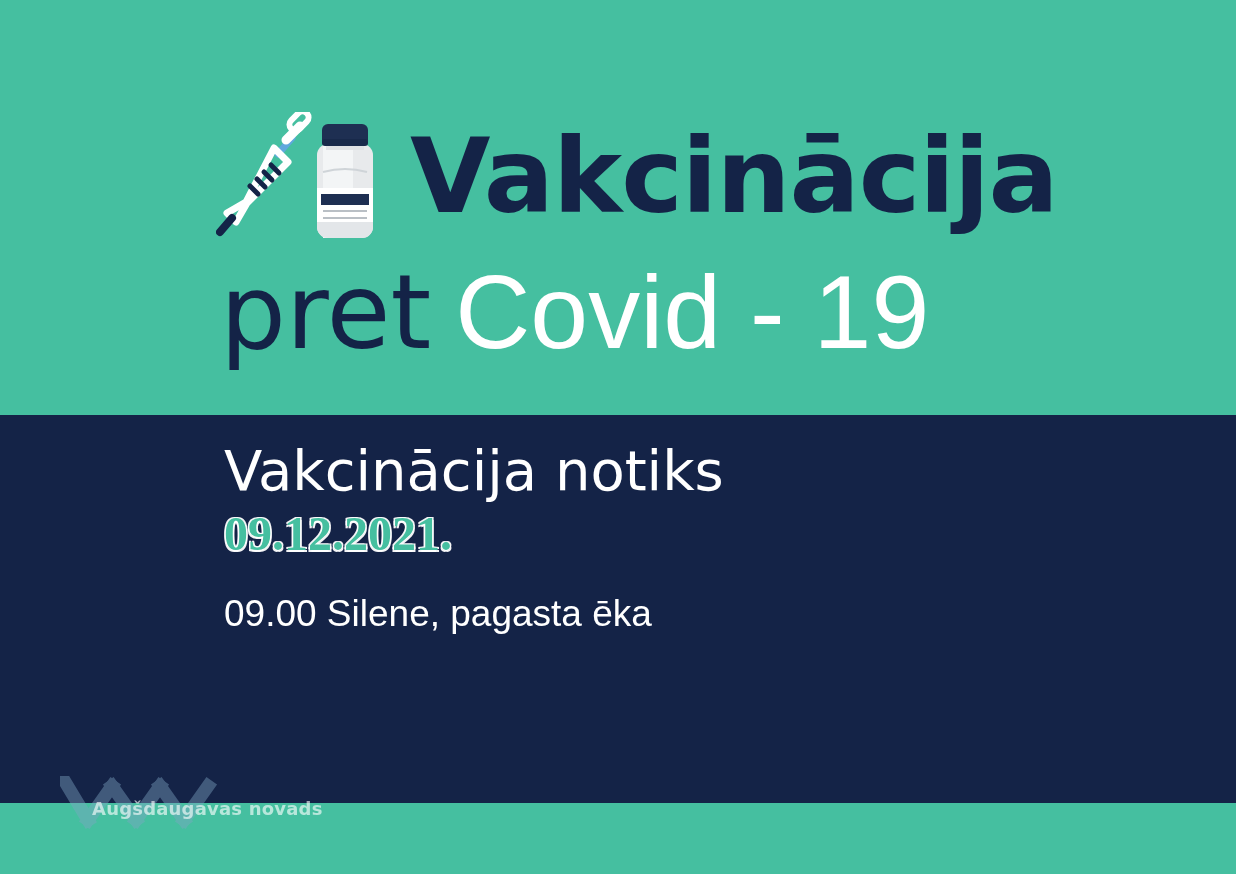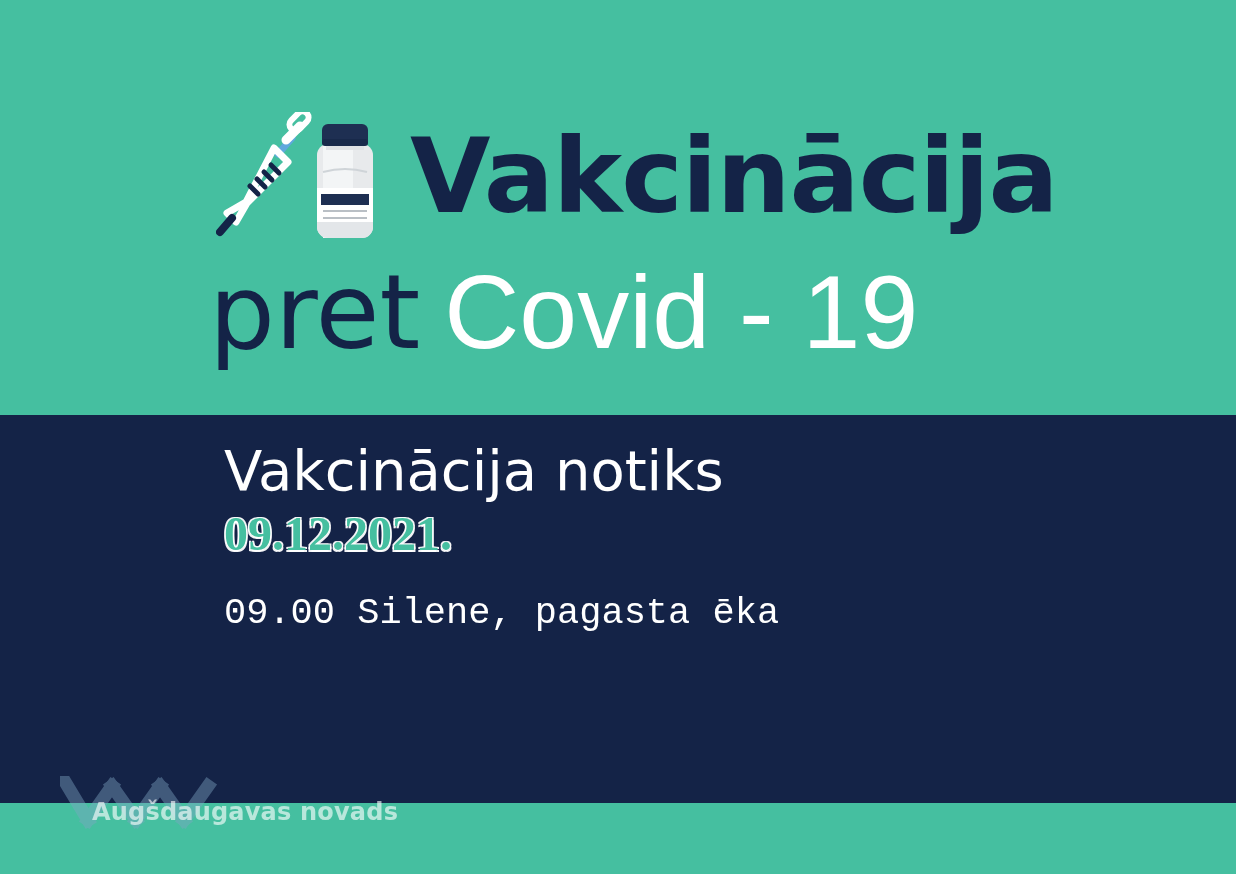--- a/index.html
+++ b/index.html
@@ -73,21 +73,21 @@
     font-weight: 700;
     font-size: 104px;
     letter-spacing: -1px;
     color: #142347;
     line-height: 1;
     white-space: nowrap;
   }
 
   .headline-row-2 {
     position: absolute;
-    left: 209px;
+    left: 220px;
     top: 248px;
     height: 128px;
     display: flex;
     align-items: center;
     white-space: nowrap;
     justify-content: flex-end;
   }
   .title-light-dark {
     font-family: "DejaVu Sans", sans-serif;
     font-weight: 400;
@@ -130,21 +130,21 @@
     text-shadow:
       -1.5px -1.5px 0 rgba(255,255,255,0.95),
        1.5px -1.5px 0 rgba(255,255,255,0.95),
       -1.5px  1.5px 0 rgba(255,255,255,0.95),
        1.5px  1.5px 0 rgba(255,255,255,0.95);
   }
   .schedule {
     margin-top: 26px;
   }
   .schedule-item {
-    font-family: Liberation Mono, monospace;
+    font-family: Liberation Sans, sans-serif;
     font-weight: 400;
     font-size: 37px;
     color: #ffffff;
     line-height: 1.38;
     white-space: nowrap;
   }
 
   
   .footer-brand {
     position: absolute;
@@ -160,21 +160,21 @@
     width: 160px;
     height: 62px;
     opacity: 0.42;
   }
   .brand-text {
     position: absolute;
     left: 32px;
     top: 22px;
     font-family: "DejaVu Sans", sans-serif;
     font-weight: 700;
-    font-size: 24px;
+    font-size: 18px;
     letter-spacing: 0.2px;
     color: rgba(255,255,255,0.62);
     white-space: nowrap;
   }
 </style>
 </head>
 <body>
 
 <div id="poster">
 

